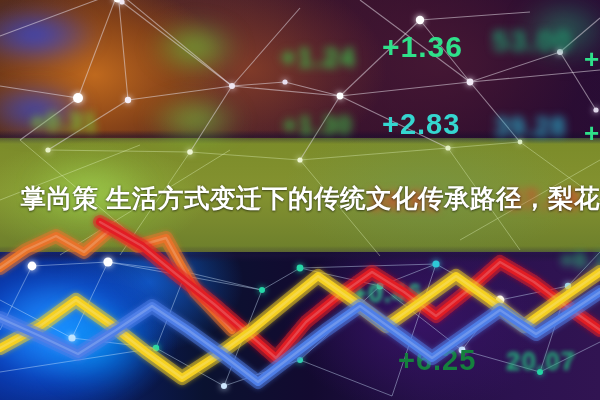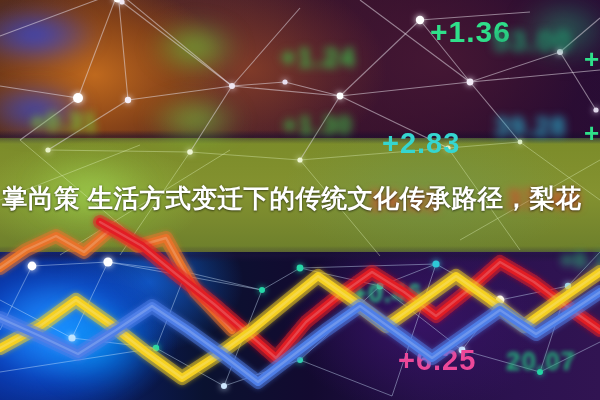--- a/index.html
+++ b/index.html
@@ -72,21 +72,21 @@
   .g-blur-lite { filter: blur(0.6px); }
   .g-blur-mid  { filter: blur(2.2px); }
   .g-blur-hvy  { filter: blur(4px); }
   
   #headline {
     position: absolute;
     left: 0; top: 142px;
     width: 600px; height: 112px;
     display: flex;
     flex-direction: column;
-    align-items: flex-start;
+    align-items: flex-end;
     justify-content: center;
     z-index: 40;
   }
   .hl-line {
     color: #ffffff;
     font-size: 25.5px;
     line-height: 38px;
     font-weight: 700;
     letter-spacing: 0.5px;
     text-align: center;
@@ -242,23 +242,23 @@
       <circle cx="224" cy="386" r="3.0" fill="#cfe8ff"></circle>
       <circle cx="300" cy="360" r="3.0" fill="#2fd8b0"></circle>
       <circle cx="462" cy="350" r="3.4" fill="#cfe8ff"></circle>
       <circle cx="540" cy="372" r="3.0" fill="#25d7a8"></circle>
       <circle cx="122" cy="2" r="2.6" fill="#f0e8f4"></circle>
       <circle cx="596" cy="110" r="2.6" fill="#e0d6ea"></circle>
     </g>
   </svg>
 
   <div class="layer" id="quote-layer">
-      <div class="ghost g-blur-lite" style="left: 382px; top: 15px; font-size: 30px; color: rgb(47, 224, 138); margin-left: 48px;">+1.36</div>
-      <div class="ghost g-blur-lite" style="left: 382px; top: 108px; font-size: 29px; color: rgb(53, 214, 208); margin-top: 19px;">+2.83</div>
-      <div class="ghost g-blur-lite" style="left: 398px; top: 344px; font-size: 29px; color: #ec4899;">+6.25</div>
+      <div class="ghost g-blur-lite" style="left: 382px; top: 30px; font-size: 30px; color: rgb(47, 224, 138);">+1.36</div>
+      <div class="ghost g-blur-lite" style="left: 382px; top: 108px; font-size: 29px; color: rgb(53, 214, 208);">+2.83</div>
+      <div class="ghost g-blur-lite" style="left: 398px; top: 344px; font-size: 29px; color: #15803d;">+6.25</div>
       <div class="ghost g-blur-mid" style="left: 352px; top: 278px; font-size: 26px; color: rgb(49, 200, 140);">+0.46</div>
       <div class="ghost g-blur-hvy" style="left: 492px; top: 24px; font-size: 30px; color: rgb(31, 158, 110);">53.00</div>
       <div class="ghost g-blur-hvy" style="left: 494px; top: 112px; font-size: 27px; color: rgb(42, 168, 196);">39.28</div>
       <div class="ghost g-blur-hvy" style="left: 280px; top: 42px; font-size: 28px; color: rgb(60, 194, 74);">+1.24</div>
       <div class="ghost g-blur-hvy" style="left: 282px; top: 110px; font-size: 26px; color: rgb(60, 194, 74);">+1.30</div>
       <div class="ghost g-blur-hvy" style="left: 30px; top: 108px; font-size: 25px; color: rgb(123, 210, 58);">+0.31</div>
       <div class="ghost g-blur-hvy" style="left: 368px; top: 186px; font-size: 27px; color: rgb(214, 69, 44);">34.81</div>
       <div class="ghost g-blur-hvy" style="left: 506px; top: 184px; font-size: 28px; color: rgb(214, 69, 44);">37.48</div>
       <div class="ghost g-blur-mid" style="left: 506px; top: 346px; font-size: 26px; color: rgb(37, 184, 126);">20.07</div>
       <div class="ghost g-blur-hvy" style="left: 560px; top: 248px; font-size: 22px; color: rgb(47, 191, 122);">+0.18</div>

